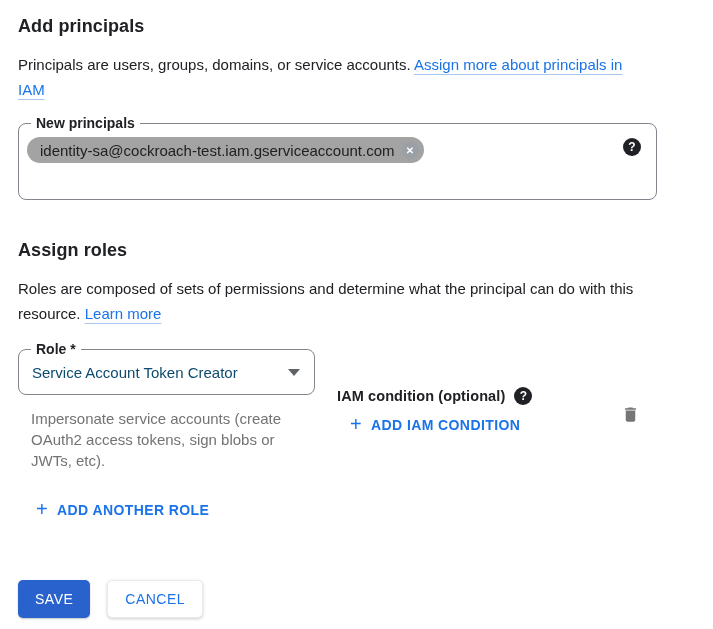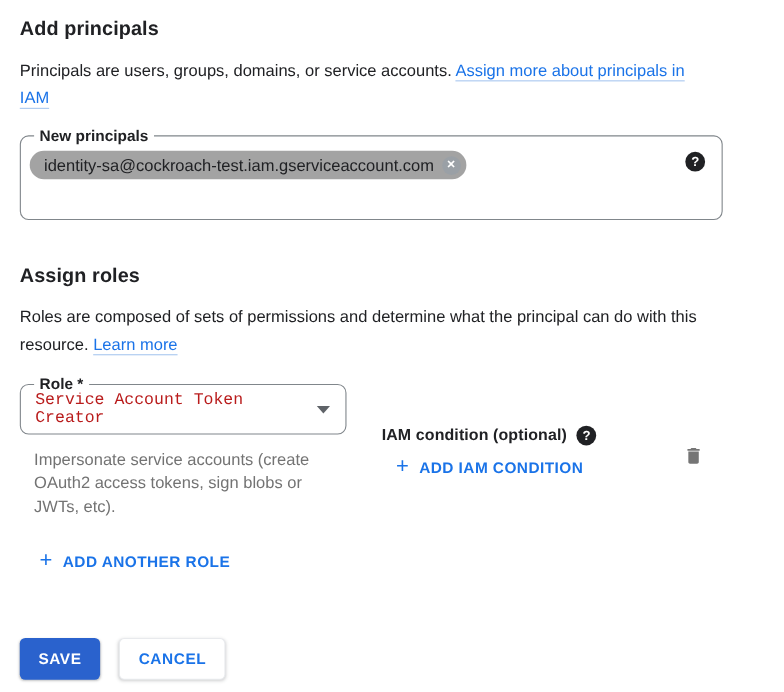--- a/index.html
+++ b/index.html
@@ -114,36 +114,36 @@
   }
   .role-col { width: 297px; flex: 0 0 auto; }
   .role-select {
     width: 297px;
     height: 46px;
     display: flex;
     align-items: center;
     padding: 0 14px 0 13px;
     cursor: pointer;
   }
-  .role-value { font-size: 15px; color: #b91c1c; flex: 1; font-family: Liberation Mono, monospace; }
+  .role-value { font-size: 15px; color: #0c4a6e; flex: 1; }
   .dropdown-arrow {
     width: 0; height: 0;
     border-left: 6px solid transparent;
     border-right: 6px solid transparent;
     border-top: 7px solid #5f6368;
   }
   .role-helper {
     margin: 13px 0 0 13px;
     width: 272px;
     font-size: 15px;
     line-height: 21px;
     color: #737373;
   }
 
-  .condition-col { margin-left: 32px; padding-top: 2px; }
+  .condition-col { margin-left: 22px; padding-top: 2px; }
   .condition-label-row {
     display: flex;
     align-items: center;
     gap: 9px;
   }
   .condition-label {
     font-size: 14.5px;
     font-weight: bold;
     color: #202124;
     letter-spacing: 0.1px;
@@ -184,21 +184,21 @@
 
   .actions-row {
     display: flex;
     align-items: center;
     margin-top: 59px;
   }
   .btn {
     height: 38px;
     border-radius: 5px;
     font-size: 14px;
-    font-weight: bold;
+    font-weight: normal;
     letter-spacing: 0.5px;
     cursor: pointer;
     font-family: "Liberation Sans", sans-serif;
   }
   .btn-primary {
     background: #2a62cd;
     color: #ffffff;
     border: none;
     padding: 0 17px;
     box-shadow: 0 1px 2px rgba(60,64,67,0.3);

